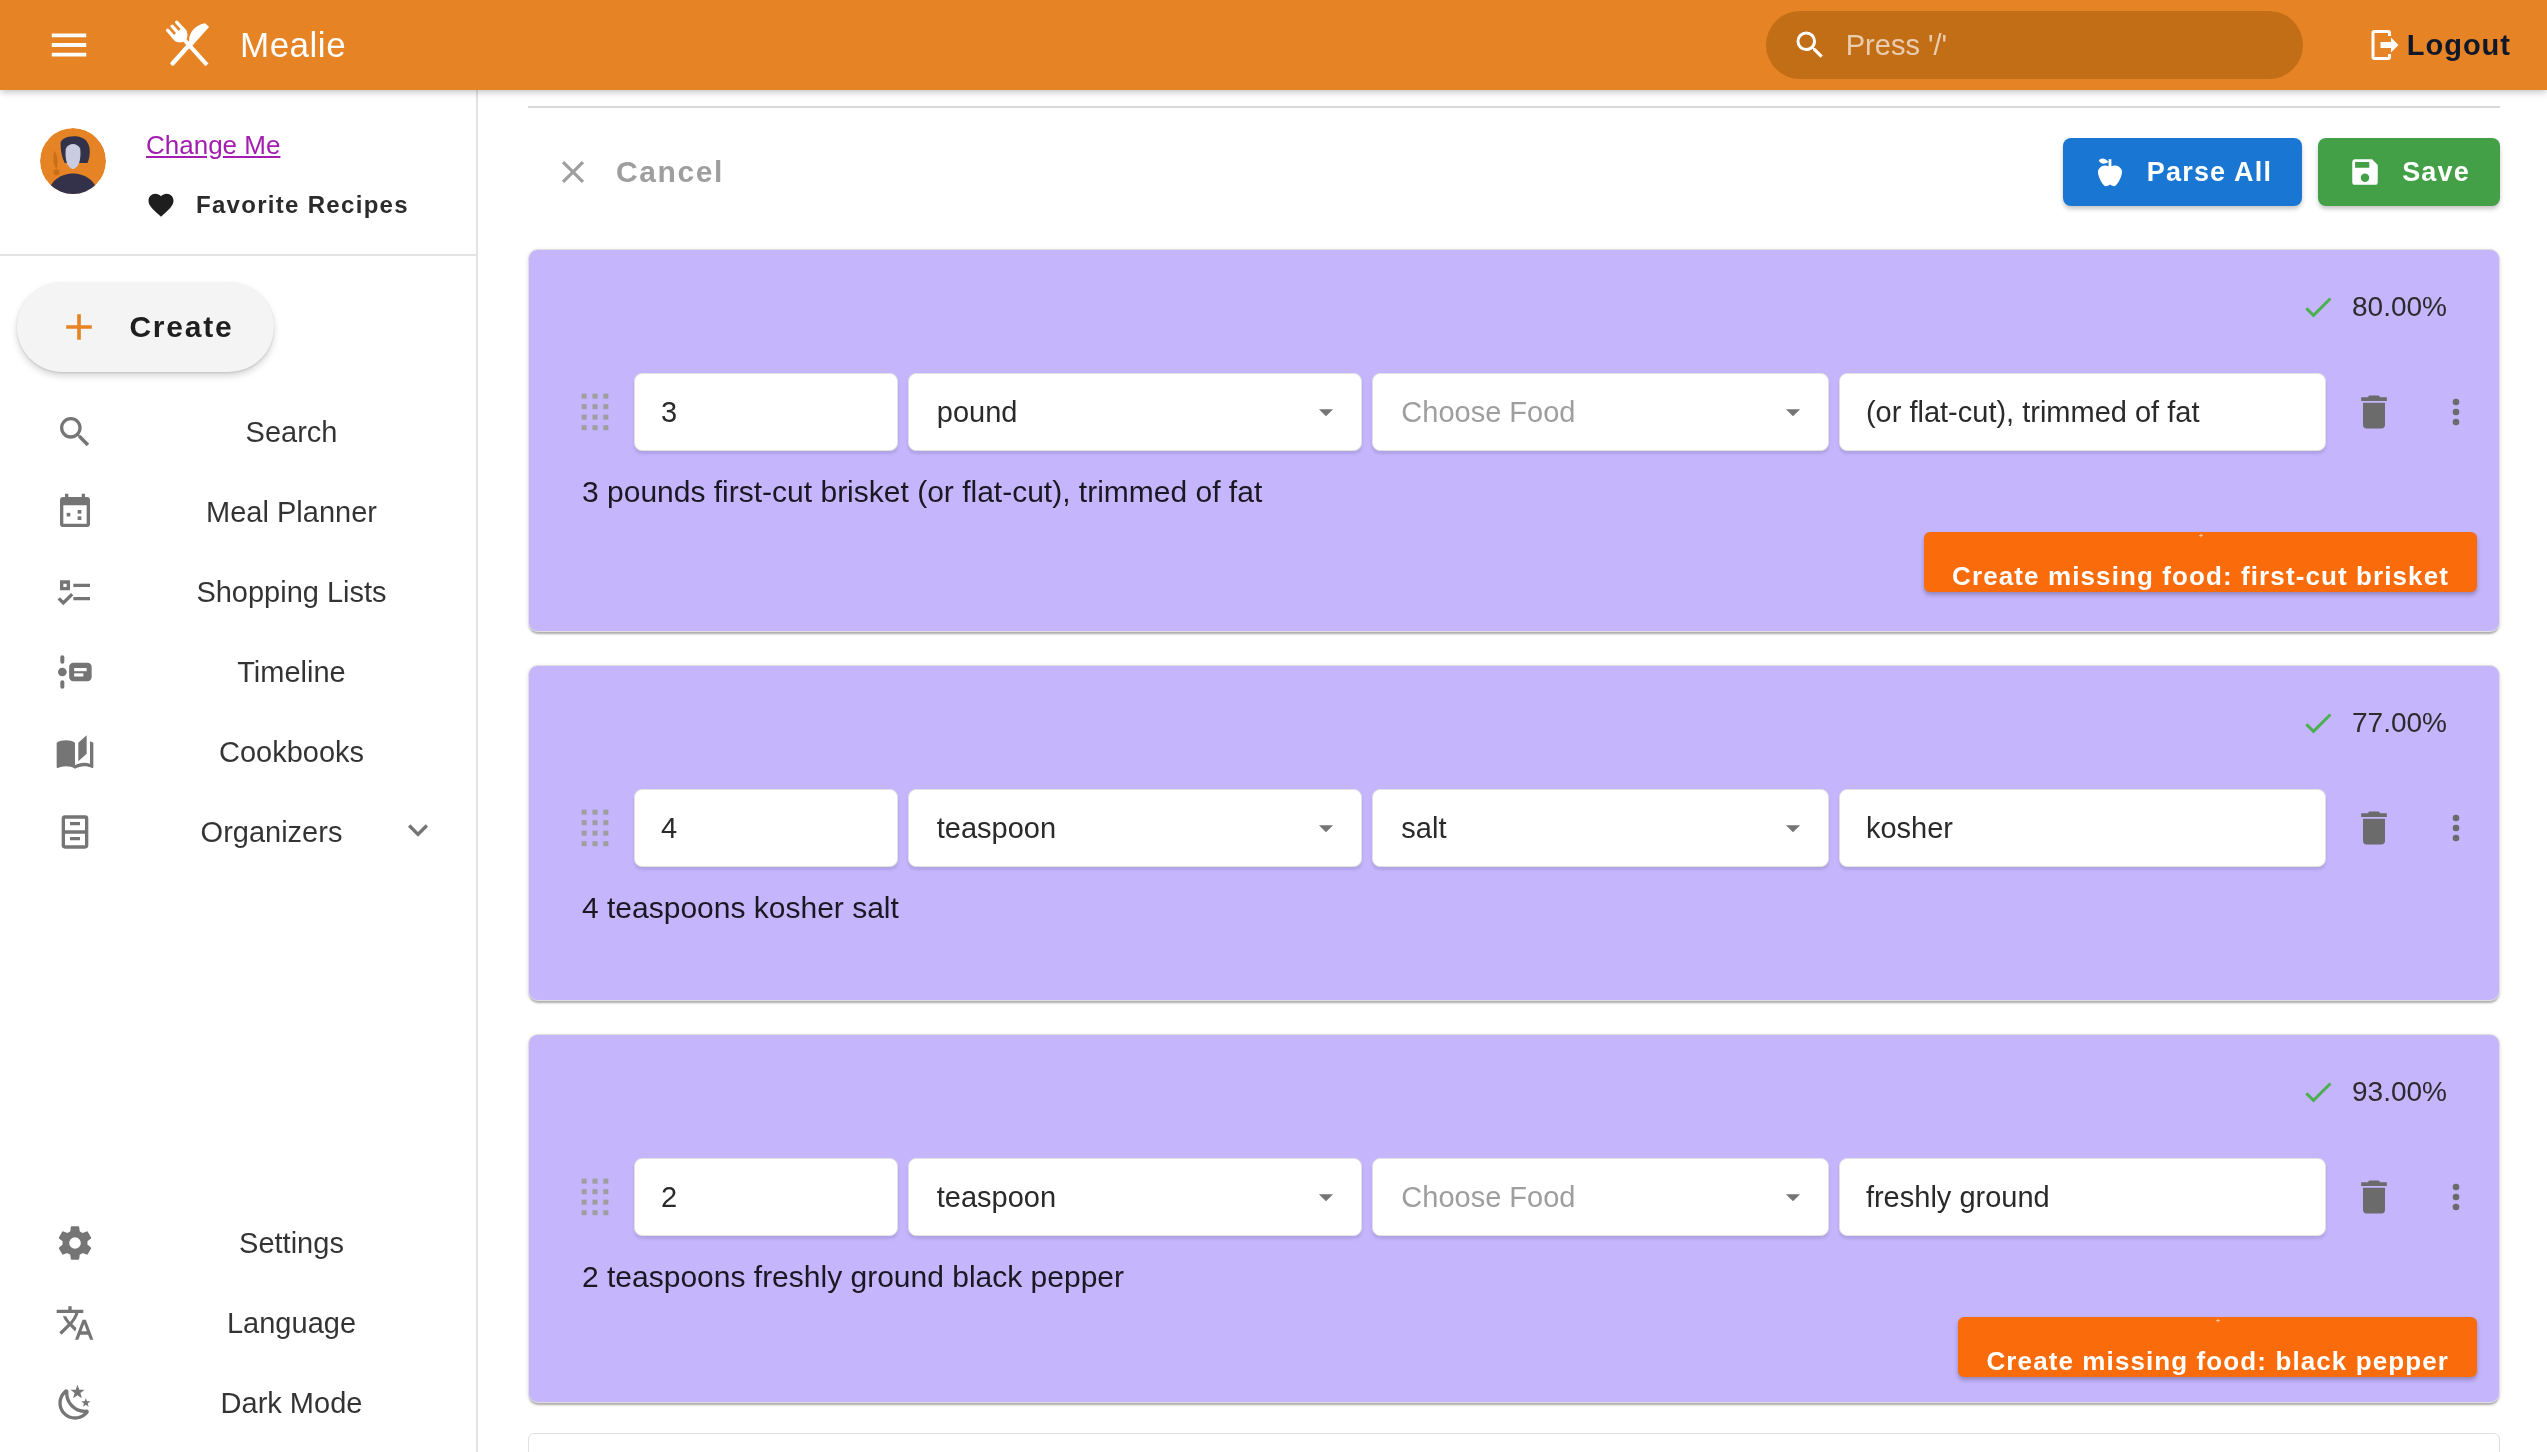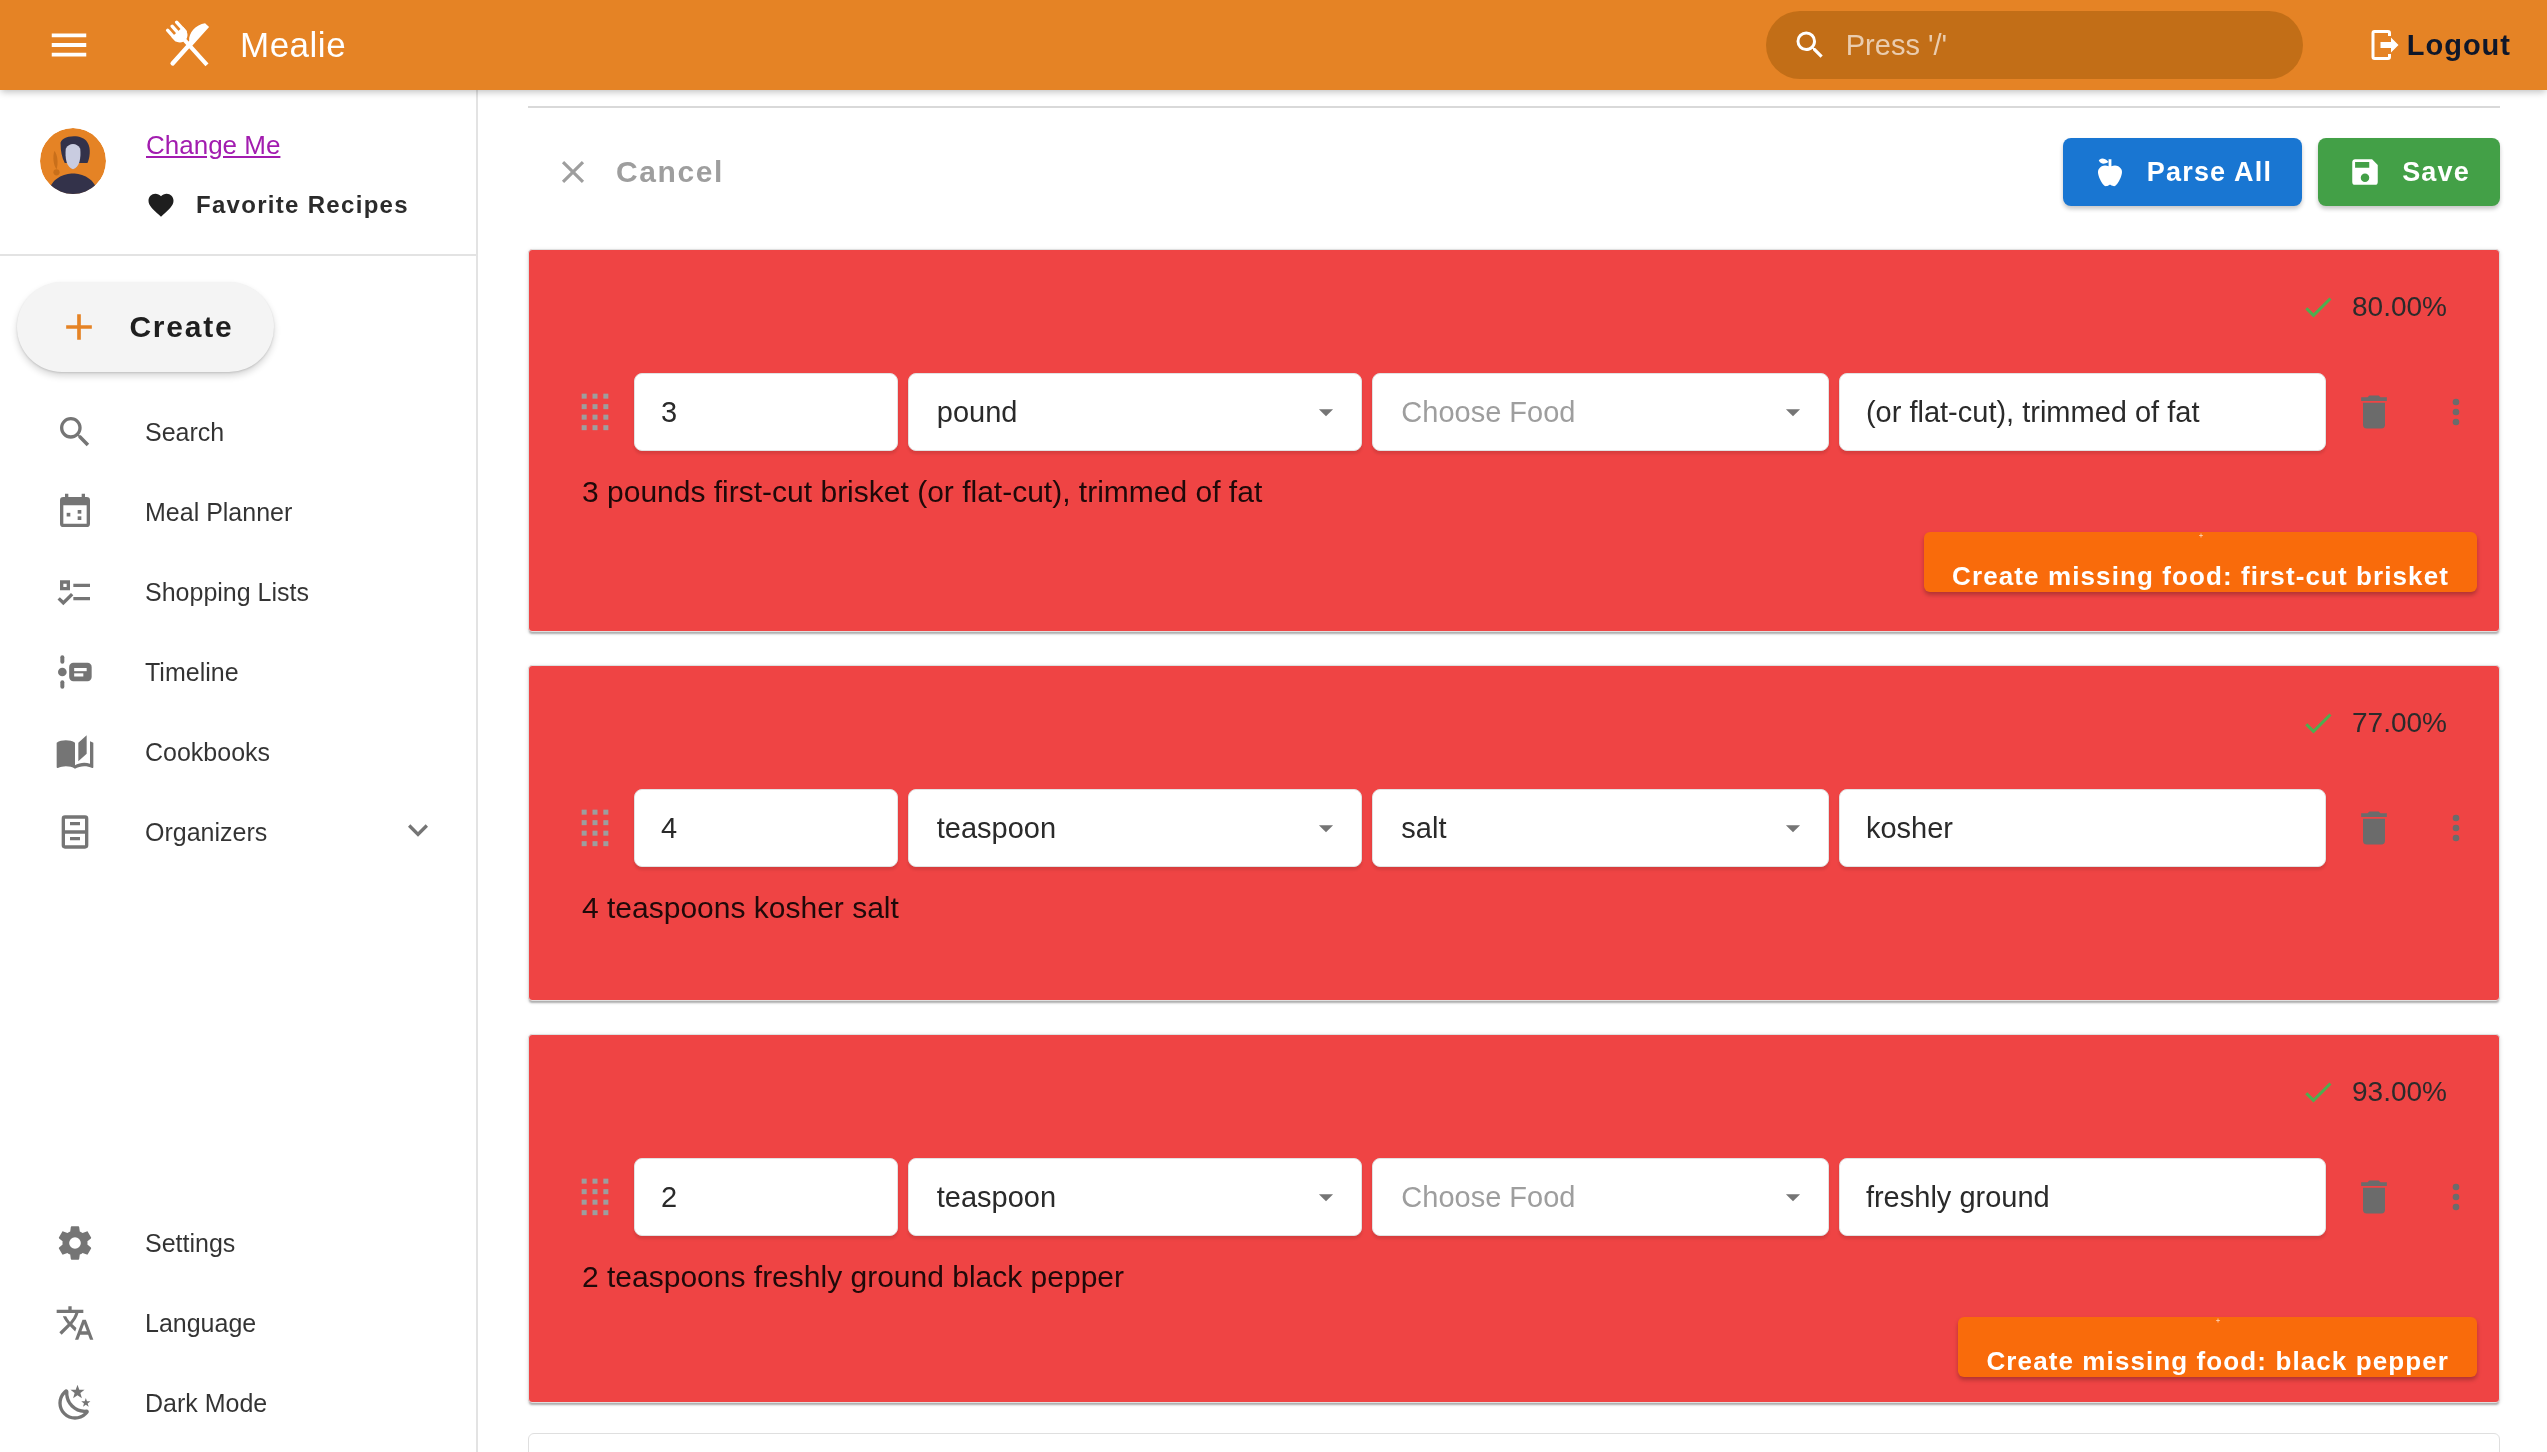--- a/index.html
+++ b/index.html
@@ -40,41 +40,41 @@
   .side-divider { border:none; border-top:2px solid #E3E3E3; width:100%; }
   .create-btn { margin:26px 0 0 17px; width:257px; height:90px; border-radius:45px; border:none;
     background:#F4F4F4; box-shadow:0 4px 7px rgba(0,0,0,.16), 0 1px 2px rgba(0,0,0,.12);
     display:flex; align-items:center; justify-content:center; gap:28px; cursor:pointer; font-family:inherit; }
   .create-btn svg { width:44px; height:44px; fill:#E58325; }
   .create-label { font-size:30px; font-weight:700; letter-spacing:1.8px; color:#1f1f1f; }
   .nav-list { margin-top:20px; }
   .nav-item { height:80px; display:flex; align-items:center; padding:0 38px 0 55px; cursor:pointer; }
   .nav-item .nav-ic { width:40px; height:40px; flex:none; margin-right:50px; }
   .nav-item .nav-ic svg { width:40px; height:40px; fill:#757575; }
-  .nav-label { font-size:25px; color:rgba(0,0,0,.80); flex:1; }
+  .nav-label { font-size:29px; color:rgba(0,0,0,.80); flex:1;text-align:center; }
   .nav-item .chev svg { width:40px; height:40px; fill:#757575; }
   .bottom-nav { margin-top:auto; padding-bottom:10px; }
 
   
   .main { position:fixed; top:90px; left:478px; width:2070px; height:1363px; background:#fff; overflow:hidden; }
   .top-divider { margin:16px 48px 0 50px; height:2px; background:#D9D9D9; }
   .toolbar { margin:30px 48px 0 50px; height:68px; display:flex; align-items:center; }
   .cancel-btn { display:flex; align-items:center; gap:24px; border:none; background:transparent;
     color:#9E9E9E; font-size:30px; font-weight:700; letter-spacing:1.6px; cursor:pointer; margin-left:26px; font-family:inherit; }
   .cancel-btn svg { width:38px; height:38px; fill:#9E9E9E; }
   .toolbar-spacer { flex:1; }
   .btn { height:68px; border:none; border-radius:8px; display:flex; align-items:center; gap:20px;
     padding:0 30px; color:#fff; font-size:27px; font-weight:700; letter-spacing:1.2px; cursor:pointer;
     box-shadow:0 3px 4px rgba(0,0,0,.22); font-family:inherit; }
   .btn svg { width:34px; height:34px; fill:#fff; }
   .btn-parse { background:#1976D2; margin-right:16px; }
   .btn-save { background:#43A047; }
 
   .cards { margin:43px 48px 0 50px; display:flex; flex-direction:column; gap:33px; }
-  .card { background:#ef4444; border:1px solid #DFDFDF; border-radius:4px; overflow:hidden;
+  .card { background:#c4b5fd; border:1px solid #DFDFDF; border-radius:10px; overflow:hidden;
     box-shadow:0 3px 2px -1px rgba(0,0,0,.28), 0 1px 4px rgba(0,0,0,.10); padding:0 20px; }
   .card.c1 { height:383px; } .card.c2 { height:336px; } .card.c3 { height:369px; }
   .card-sliver { margin:30px 48px 0 50px; height:60px; background:#fff; border:1px solid #DFDFDF;
     border-radius:6px; }
 
   .conf-row { display:flex; justify-content:flex-end; align-items:center; gap:16px; margin:40px 32px 0 0; height:34px; }
   .conf-row svg { width:36px; height:36px; fill:#4CAF50; }
   .conf-value { font-size:28px; color:#2b2b2b; }
 
   .fields-row { display:flex; align-items:center; margin:49px 0 0 31px; height:78px; }

